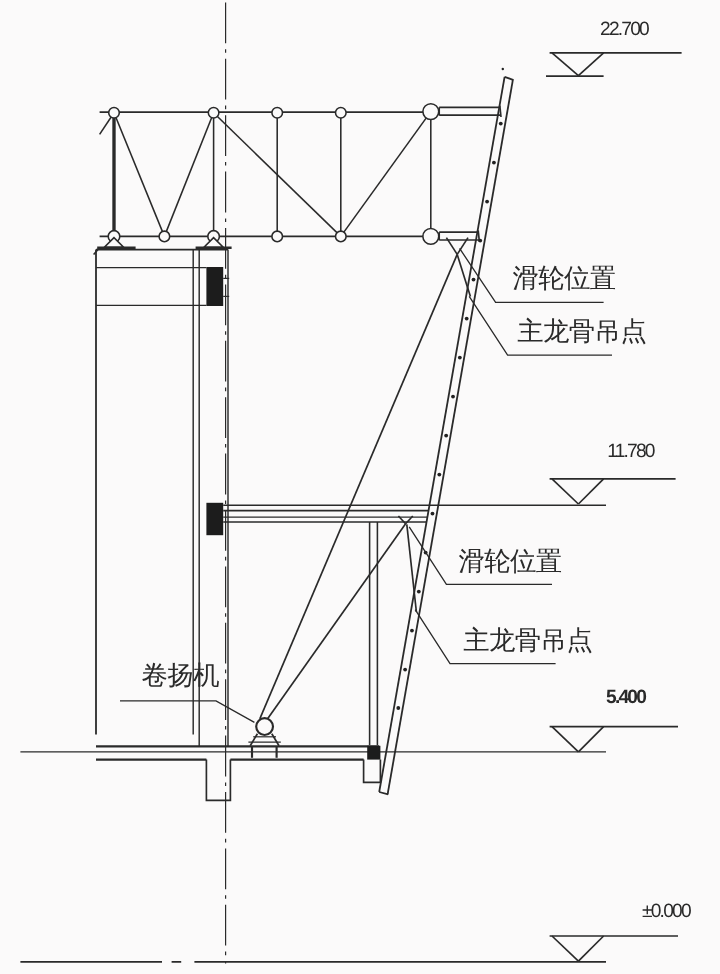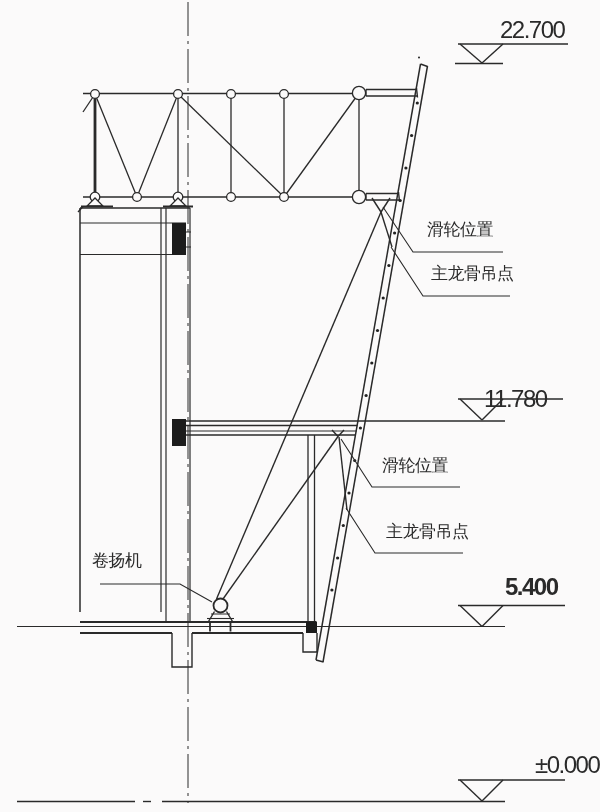--- a/index.html
+++ b/index.html
@@ -7,25 +7,25 @@
   .canvas {
     position:relative; width:600px; height:812px;
     background: var(--bg);
     font-family:"Liberation Sans","DejaVu Sans",sans-serif;
     color: var(--line);
     overflow:hidden;
   }
   svg.drawing { position:absolute; left:0; top:0; color: var(--line); }
   .lbl { position:absolute; white-space:nowrap; line-height:1.05; color:var(--line); }
   .elev {
-    font-size:24px; letter-spacing:-1.5px; font-weight:400;
+    font-size:16px; letter-spacing:-1.5px; font-weight:400;
     font-family:"Liberation Sans","DejaVu Sans",sans-serif;
   }
   .cjk {
-    font-size:17px; letter-spacing:-0.5px; font-weight:500;
+    font-size:22px; letter-spacing:-0.5px; font-weight:500;
     font-family:"DejaVu Sans","Liberation Sans",sans-serif;
   }
 </style>
 </head>
 <body>
 
 <div class="canvas">
 
   <svg class="drawing" width="600" height="812" viewBox="0 0 600 812" fill="none" stroke="currentColor" stroke-linecap="butt">
 
@@ -191,23 +191,23 @@
     <g stroke-width="1.1">
       <polyline points="383,207 413,252 503,252"></polyline>
       <polyline points="391,247 423,296 510,296"></polyline>
       <polyline points="341,439 372,487 460,487"></polyline>
       <polyline points="346,508 375,553 463,553"></polyline>
       <polyline points="100,584 180,584 212,602"></polyline>
     </g>
   </svg>
 
   <div class="lbl elev" style="left:500px; top:17px;">22.700</div>
-  <div class="lbl elev" style="left:484px; top:369px;margin-top:17px;">11.780</div>
+  <div class="lbl elev" style="left:506px; top:369px;">11.780</div>
   <div class="lbl elev" style="left:505px; top:574px;font-weight:bold;">5.400</div>
   <div class="lbl elev" style="left:497px; top:752px;margin-left:38px;">±0.000</div>
 
   <div class="lbl cjk" style="left:427px; top:221px;">滑轮位置</div>
   <div class="lbl cjk" style="left:431px; top:265px;">主龙骨吊点</div>
   <div class="lbl cjk" style="left:382px; top:457px;">滑轮位置</div>
   <div class="lbl cjk" style="left:386px; top:523px;">主龙骨吊点</div>
-  <div class="lbl cjk" style="left:92px; top:552px;">卷扬机</div>
+  <div class="lbl cjk" style="left:118px; top:552px;">卷扬机</div>
 
 </div>
 
 </body></html>

